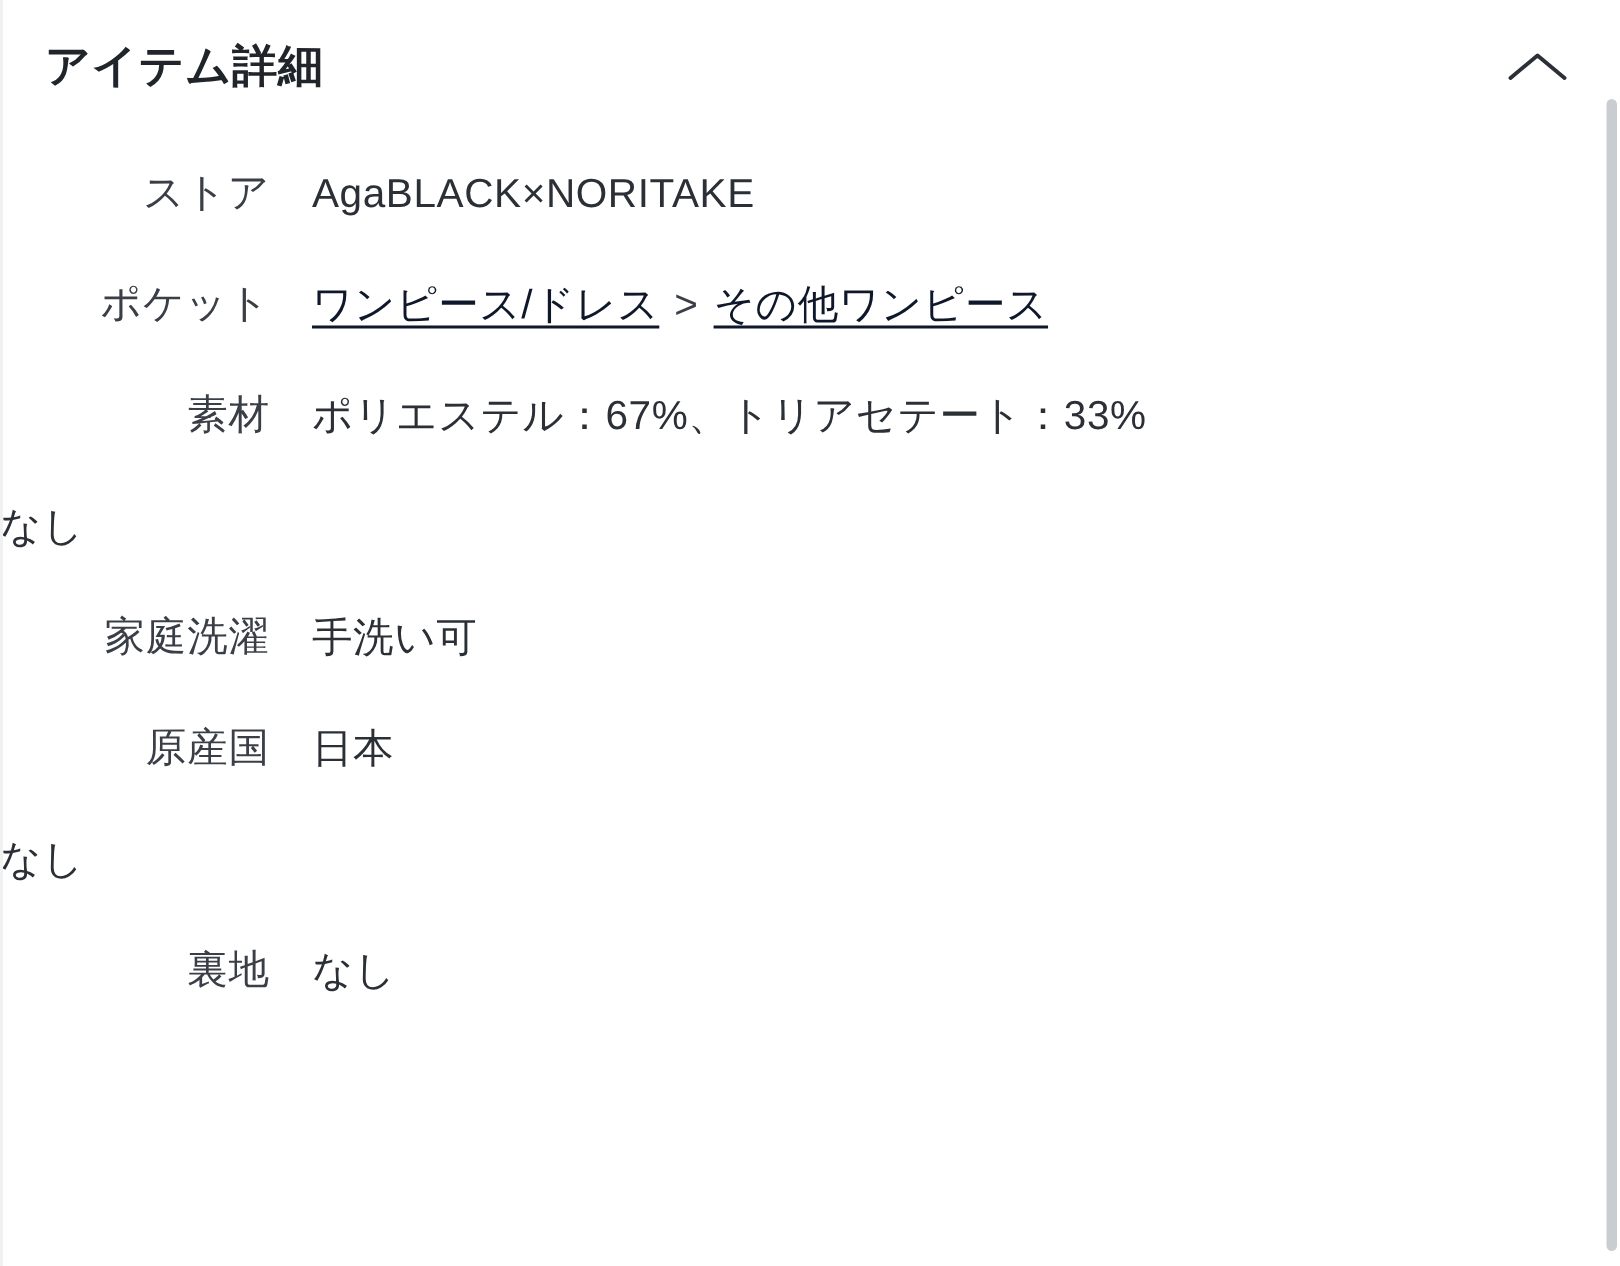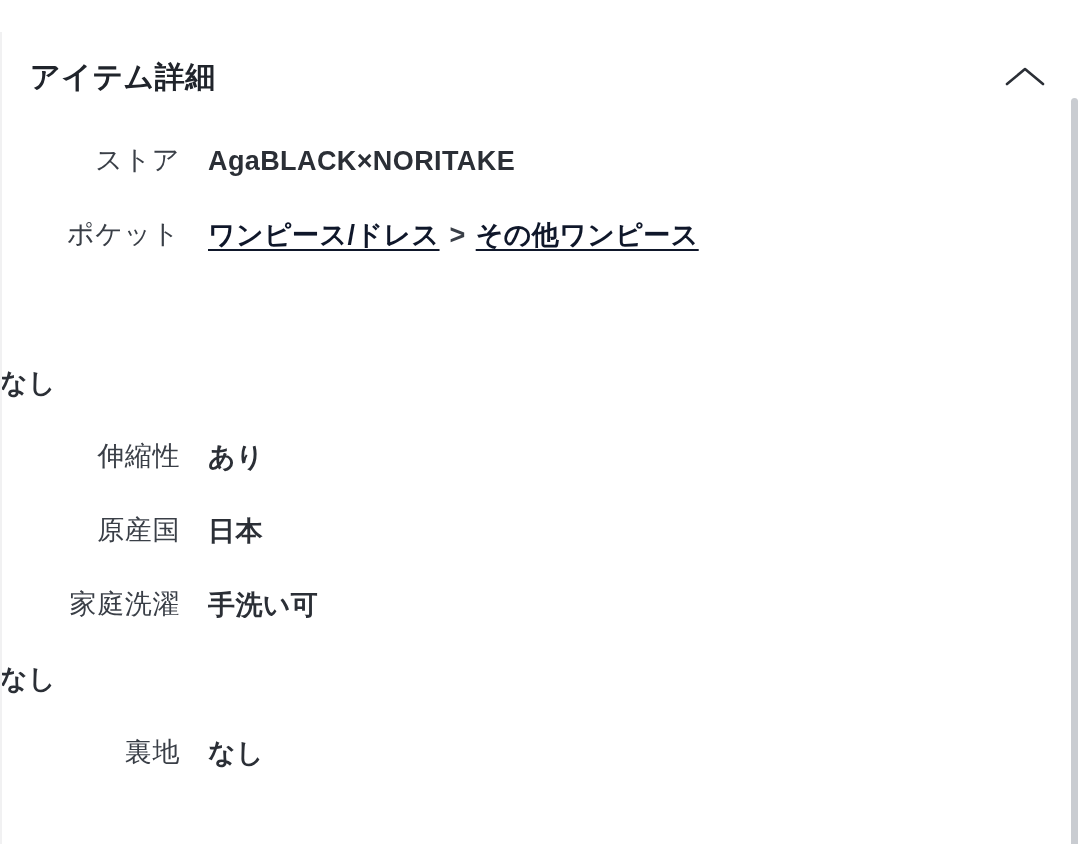--- a/index.html
+++ b/index.html
@@ -17,21 +17,20 @@
   }
 
   .panel {
     position: absolute;
     left: 0;
     top: 0;
     width: 1080px;
     height: 704px;
     background: #ffffff;
     box-sizing: border-box;
-    margin-top: 32px;
   }
 
   
   .section-header {
     display: flex;
     align-items: center;
     justify-content: space-between;
     padding: 18px 28px 6px 30px;
     box-sizing: border-box;
   }
@@ -76,21 +75,20 @@
     line-height: 1.25;
     letter-spacing: 0.6px;
   }
   .spec-value {
     flex: 1 1 auto;
     font-size: 27px;
     color: #2b2f36;
     line-height: 1.25;
     letter-spacing: 0.4px;
     padding-top: 1px;
-    font-weight: bold;
   }
   .spec-value .link {
     text-decoration: underline;
     text-underline-offset: 5px;
     text-decoration-thickness: 2px;
     color: #0f172a;
     cursor: pointer;
   }
   .spec-value .sep {
     display: inline-block;
@@ -150,39 +148,37 @@
     </div>
 
     <div class="spec-row">
       <div class="spec-label">ポケット</div>
       <div class="spec-value">
         <span class="link">ワンピース/ドレス</span><span class="sep">&gt;</span><span class="link">その他ワンピース</span>
       </div>
     </div>
 
     <div class="spec-row">
+      <div class="spec-label">素材</div>
+      <div class="spec-value">ポリエステル：67%、トリアセテート：33%</div>
     </div>
 
     <div class="spec-row">
       <div class="spec-value">なし</div>
     </div>
 
+
     <div class="spec-row">
-      <div class="spec-label">伸縮性</div>
-      <div class="spec-value">あり</div>
+      <div class="spec-label">家庭洗濯</div>
+      <div class="spec-value">手洗い可</div>
     </div>
 
     <div class="spec-row">
       <div class="spec-label">原産国</div>
       <div class="spec-value">日本</div>
-    </div>
-
-    <div class="spec-row">
-      <div class="spec-label">家庭洗濯</div>
-      <div class="spec-value">手洗い可</div>
     </div>
 
     <div class="spec-row">
       <div class="spec-value">なし</div>
     </div>
 
     <div class="spec-row">
       <div class="spec-label">裏地</div>
       <div class="spec-value">なし</div>
     </div>

